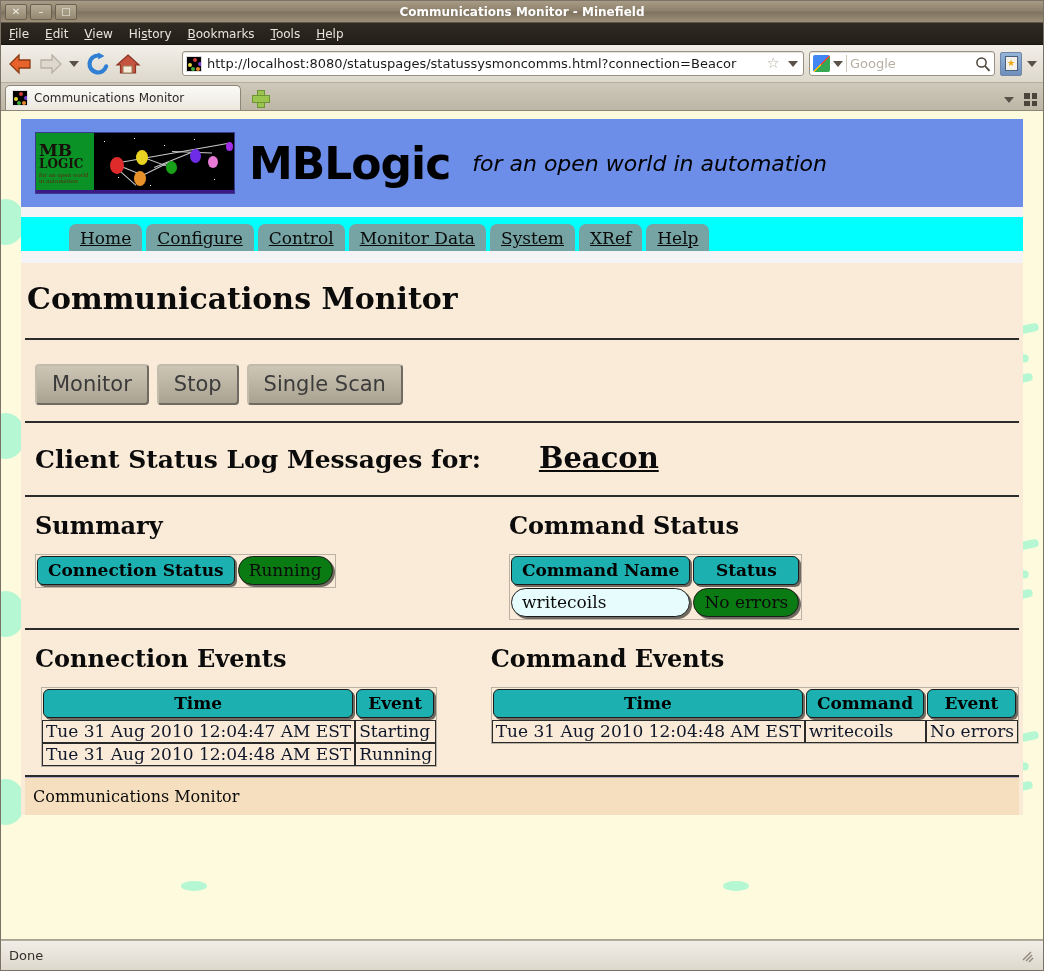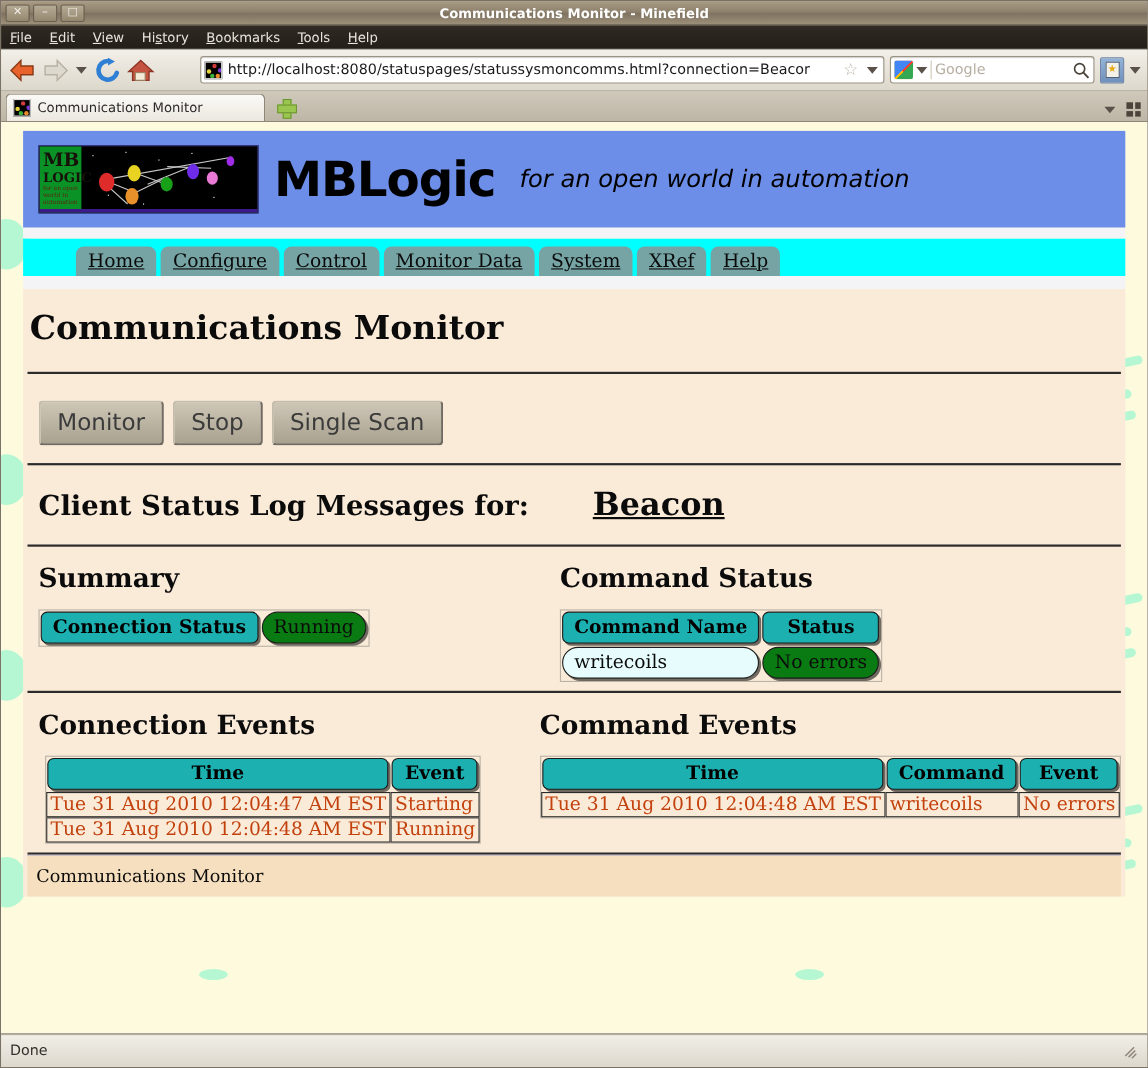--- a/index.html
+++ b/index.html
@@ -198,21 +198,21 @@
     background: #6c8ee8;
     display: flex; align-items: center;
     padding-left: 14px; gap: 8px;
   }
   .logo {
     width: 200px; height: 62px;
     background: #000; border: 1px solid #3b3b8c;
     display: flex; position: relative; overflow: hidden;
   }
   .logo-left {
-    width: 38px; height: 100%; background: #0a9227;
+    width: 58px; height: 100%; background: #0a9227;
     display: flex; flex-direction: column; justify-content: center;
     padding-left: 3px; flex: none;
   }
   .logo-mb   { font-family: "DejaVu Serif", serif; font-size: 17px; font-weight: bold; color: #17110a; line-height: .95; }
   .logo-logic{ font-family: "DejaVu Serif", serif; font-size: 12px; font-weight: bold; color: #17110a; line-height: 1; }
   .logo-tag  { font-family: "DejaVu Serif", serif; font-size: 5.5px; color: #5a2b10; line-height: 1.15; margin-top: 2px; }
   .logo-sky  { flex: 1 1 auto; position: relative; }
   .logo-sky .star-dot { position: absolute; width: 1px; height: 1px; background: #fff; }
   .logo-sky .node { position: absolute; border-radius: 50%; }
   .logo-sky .edge { position: absolute; background: #c9c9c9; height: 1px; transform-origin: 0 0; }
@@ -311,21 +311,21 @@
 
   
   table.evt {
     border-collapse: separate; border-spacing: 0;
     border: 1px solid #b9b2a5; background: #faead8;
   }
   table.evt td, table.evt th { padding: 0; }
   table.evt td.data {
     border: 1px solid #2a2a2a;
     font-family: "DejaVu Serif", serif;
-    font-size: 17px; color: #c2410c;
+    font-size: 17px; color: #0f172a;
     padding: 0px 3px 1px 3px;
     background: #faead8;
     white-space: nowrap;
   }
   td.data.yellow { background: #ffff00; }
   td.data.green  { background: #0a7a12; }
   td.data.plain  { background: #fdf6ef; }
 
   
   .footer {

